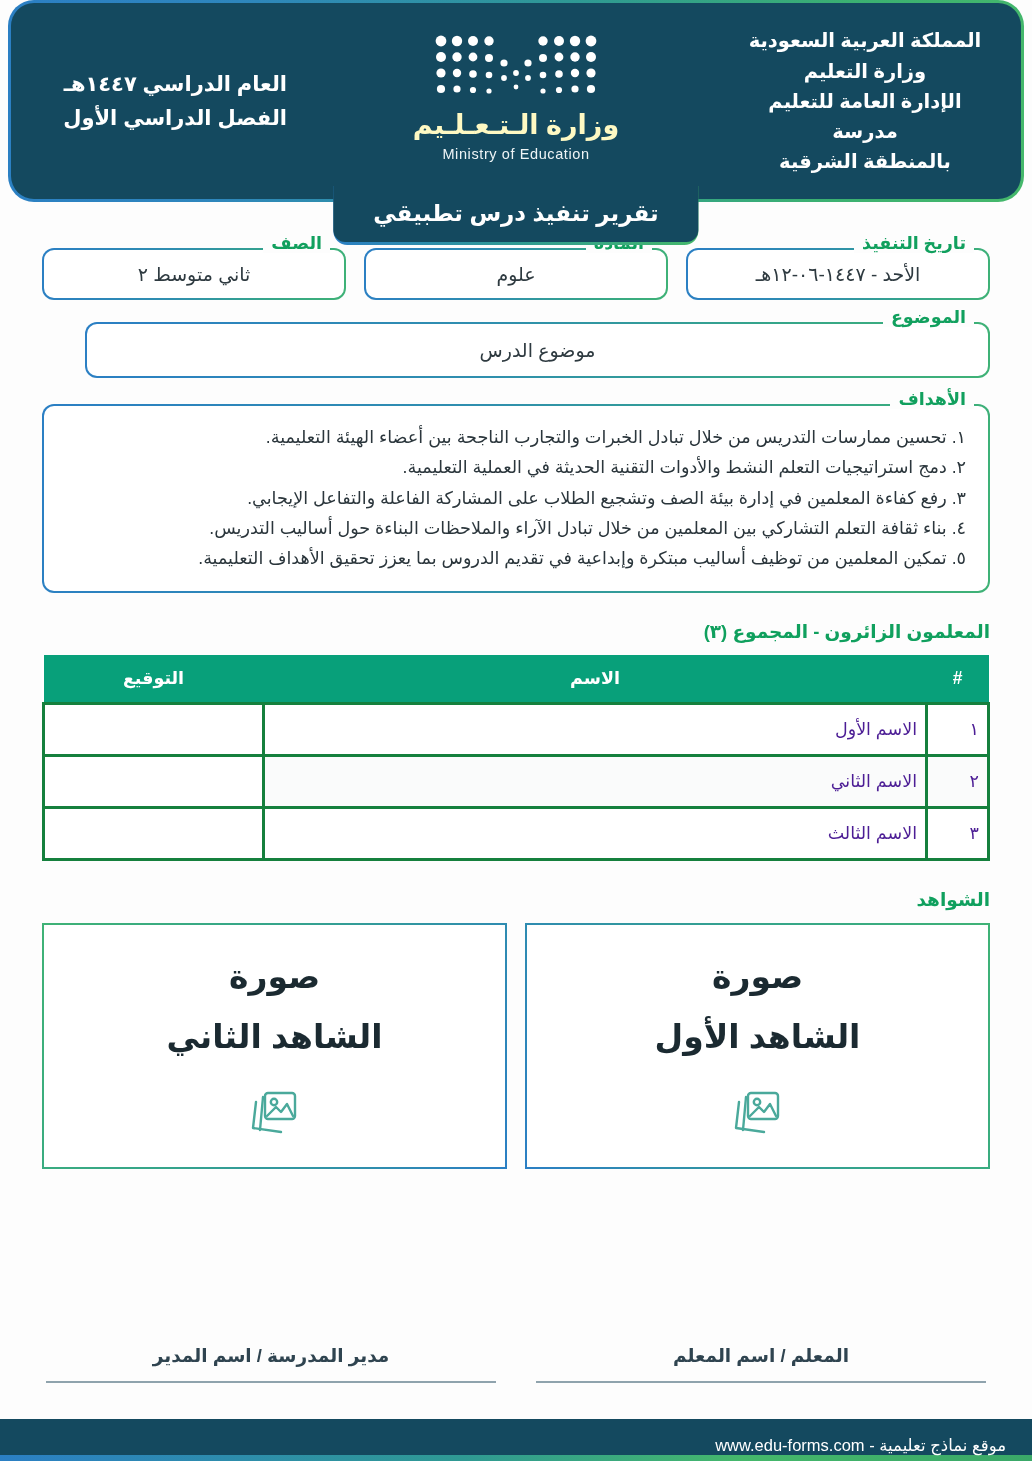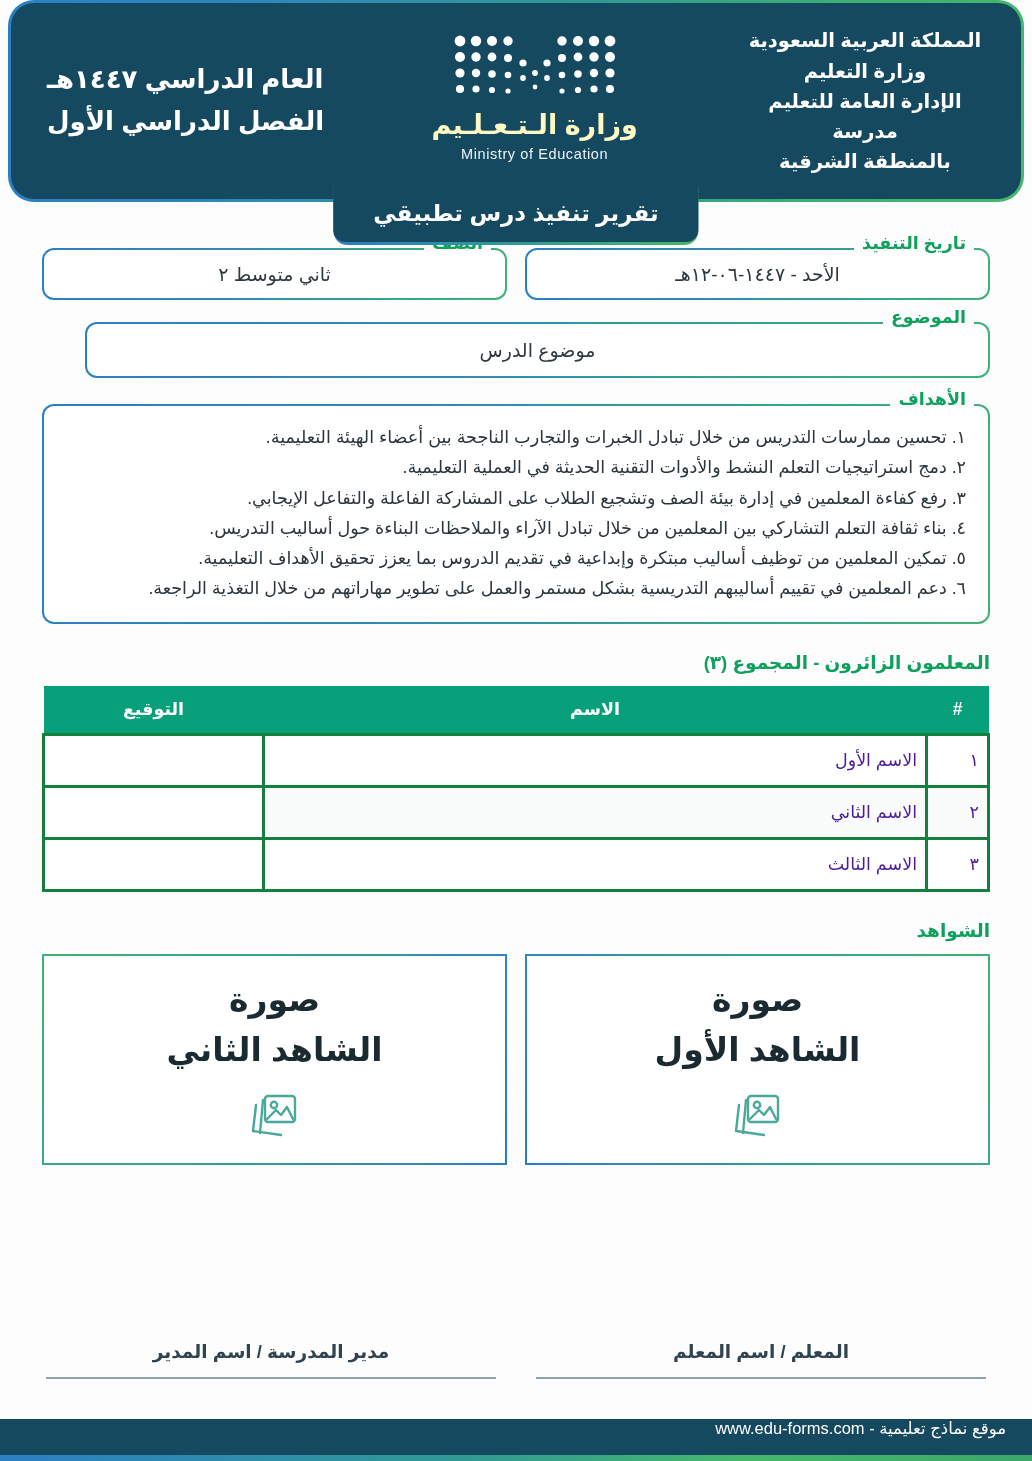--- a/index.html
+++ b/index.html
@@ -47,22 +47,22 @@
     text-align: center;
     font-size: 19.5px;
     line-height: 1.55;
     font-weight: 600;
     letter-spacing: .1px;
     min-width: 240px;
   }
   .hdr-right div { white-space: nowrap; }
 
   .hdr-left {
-    text-align: left;
-    font-size: 26px;
+    text-align: right;
+    font-size: 21px;
     line-height: 1.6;
     font-weight: 600;
     min-width: 240px;
   }
   .hdr-left div { white-space: nowrap; }
 
   
   .logo {
     display: flex;
     flex-direction: column;
@@ -223,27 +223,27 @@
   .evid-row {
     display: flex;
     gap: 18px;
     margin-top: 6px;
   }
   .evid-card {
     flex: 1;
     border: 2px solid;
     border-image: linear-gradient(115deg, #3fb276 0%, #35a58a 40%, #2b7fc4 100%) 1;
     border-radius: 14px;
-    height: 211px;
+    height: 246px;
     background: #ffffff;
     display: flex;
     flex-direction: column;
     align-items: center;
     justify-content: center;
-    gap: 8px;
+    gap: 18px;
     position: relative;
   }
   .evid-card.c-right {
     border-image: linear-gradient(245deg, #3fb276 0%, #35a58a 40%, #2b7fc4 100%) 1;
   }
   .evid-line1, .evid-line2 {
     font-size: 33px;
     font-weight: 700;
     color: #1b2a31;
     line-height: 1.28;
@@ -286,21 +286,21 @@
   
   .footer {
     position: absolute;
     left: 0; right: 0; bottom: 0;
     height: 42px;
   }
   .footer-bar {
     height: 36px;
     background: #14495f;
     display: flex;
-    align-items: flex-start;
+    align-items: flex-end;
     padding: 0 26px;
     color: #ffffff;
     font-size: 16.5px;
     font-weight: 500;
   }
   .footer-accent {
     height: 6px;
     background: linear-gradient(90deg, #2b7fc4 0%, #2f9a93 45%, #45b86b 72%, #3aa868 100%);
   }
   .footer-text { direction: rtl; }
@@ -389,20 +389,26 @@
 
     <div class="fields-row">
 
       <div class="field">
         <span class="field-label">تاريخ التنفيذ</span>
         <div class="field-box">
           <div class="field-inner">الأحد - ١٤٤٧-٠٦-١٢هـ</div>
         </div>
       </div>
 
+      <div class="field">
+        <span class="field-label">المادة</span>
+        <div class="field-box">
+          <div class="field-inner">علوم</div>
+        </div>
+      </div>
 
       <div class="field">
         <span class="field-label">الصف</span>
         <div class="field-box">
           <div class="field-inner">ثاني متوسط ٢</div>
         </div>
       </div>
 
     </div>
 
@@ -416,21 +422,20 @@
     <div class="field obj-box">
       <span class="field-label">الأهداف</span>
       <div class="field-box">
         <div class="field-inner">
           <ul class="obj-list">
             <li>١. تحسين ممارسات التدريس من خلال تبادل الخبرات والتجارب الناجحة بين أعضاء الهيئة التعليمية.</li>
             <li>٢. دمج استراتيجيات التعلم النشط والأدوات التقنية الحديثة في العملية التعليمية.</li>
             <li>٣. رفع كفاءة المعلمين في إدارة بيئة الصف وتشجيع الطلاب على المشاركة الفاعلة والتفاعل الإيجابي.</li>
             <li>٤. بناء ثقافة التعلم التشاركي بين المعلمين من خلال تبادل الآراء والملاحظات البناءة حول أساليب التدريس.</li>
             <li>٥. تمكين المعلمين من توظيف أساليب مبتكرة وإبداعية في تقديم الدروس بما يعزز تحقيق الأهداف التعليمية.</li>
-            <li>٦. دعم المعلمين في تقييم أساليبهم التدريسية بشكل مستمر والعمل على تطوير مهاراتهم من خلال التغذية الراجعة.</li>
           </ul>
         </div>
       </div>
     </div>
 
     <div class="section-title">المعلمون الزائرون - المجموع (٣)</div>
 
     <table class="visitors">
       <thead>
         <tr>

